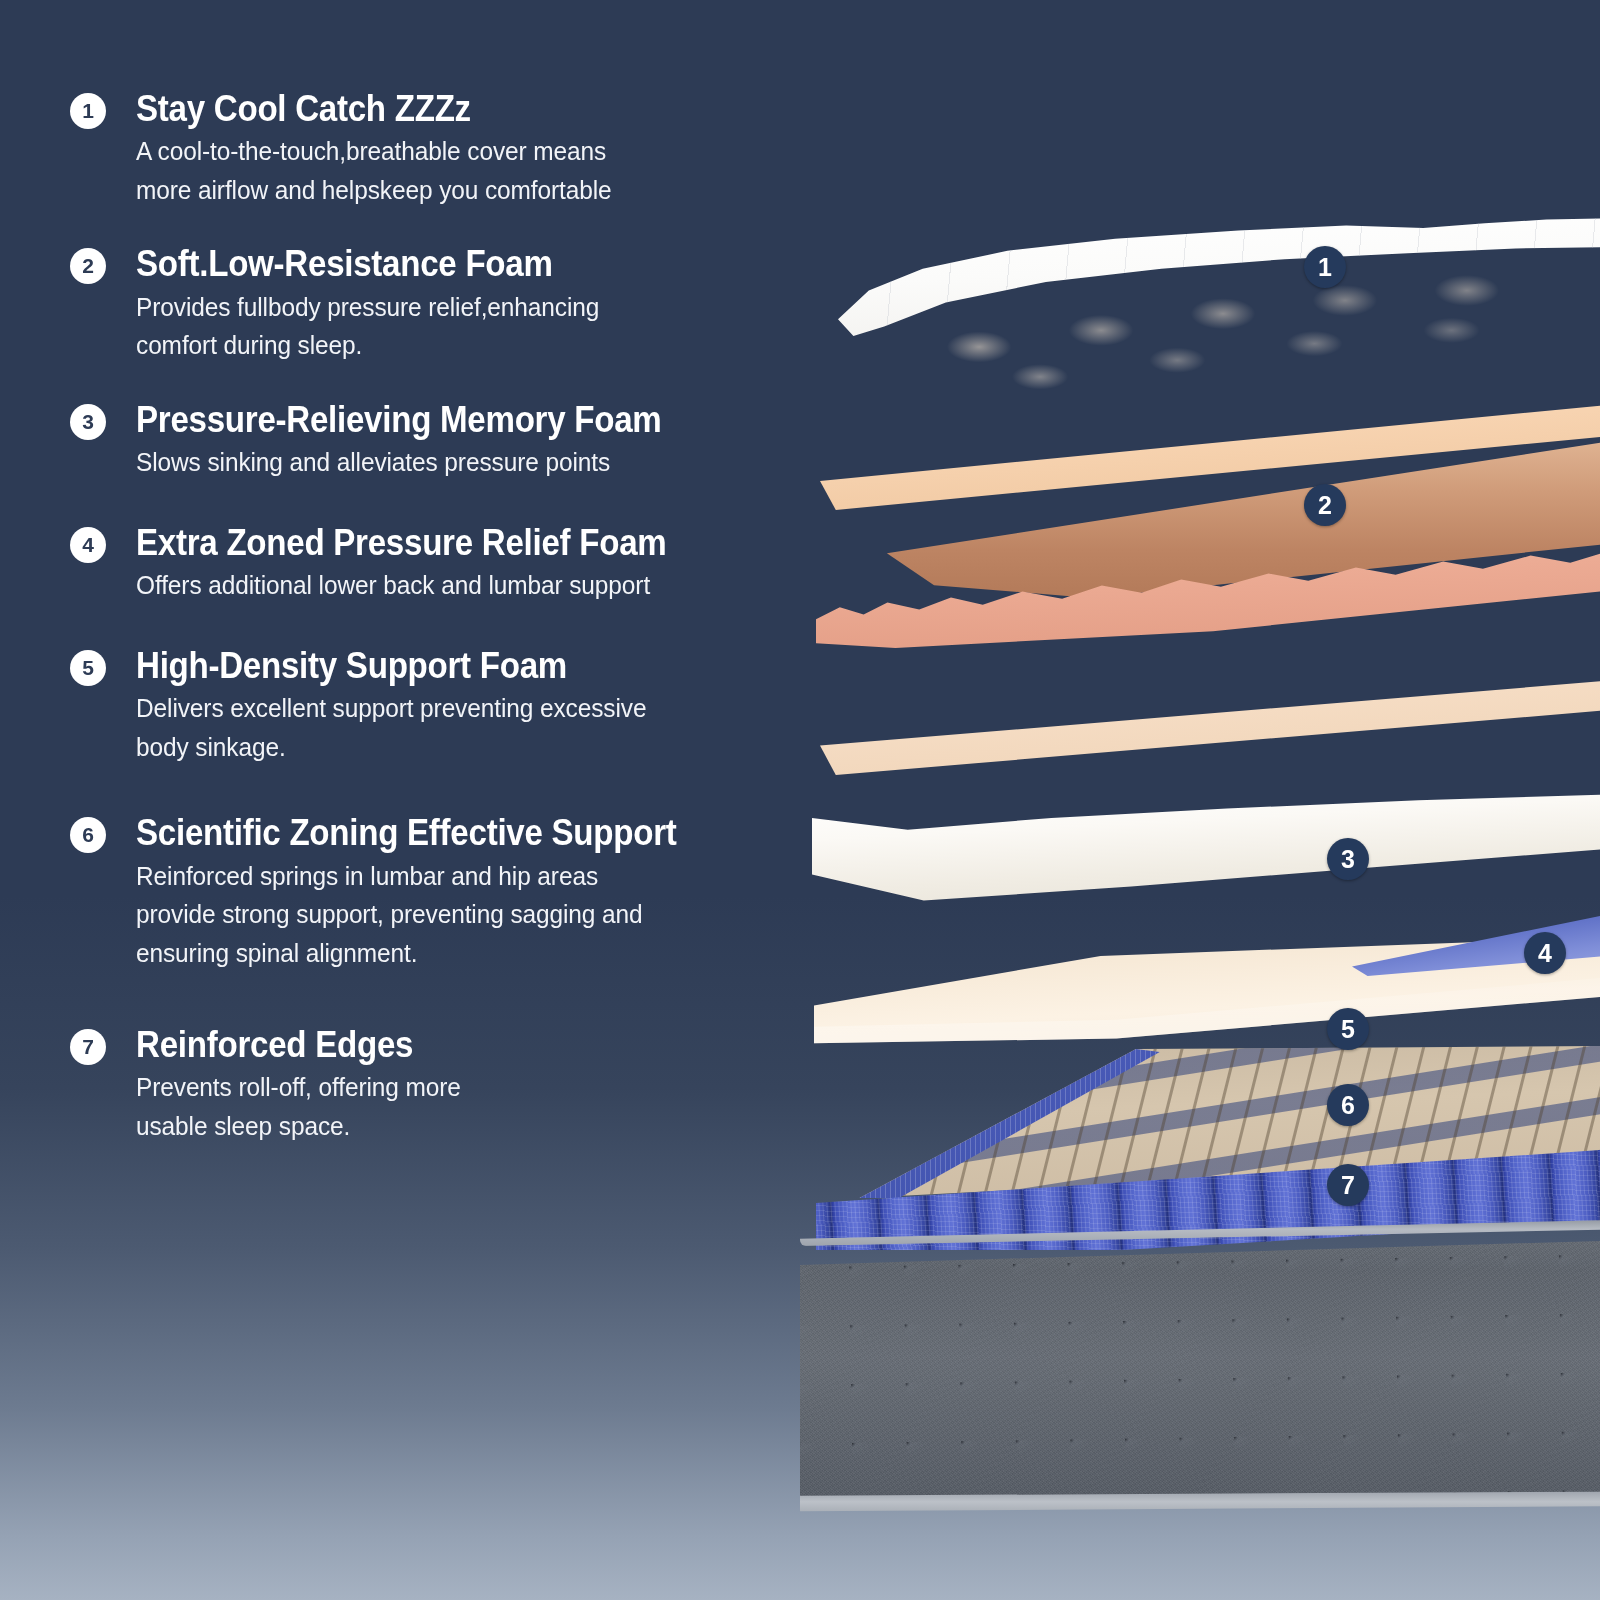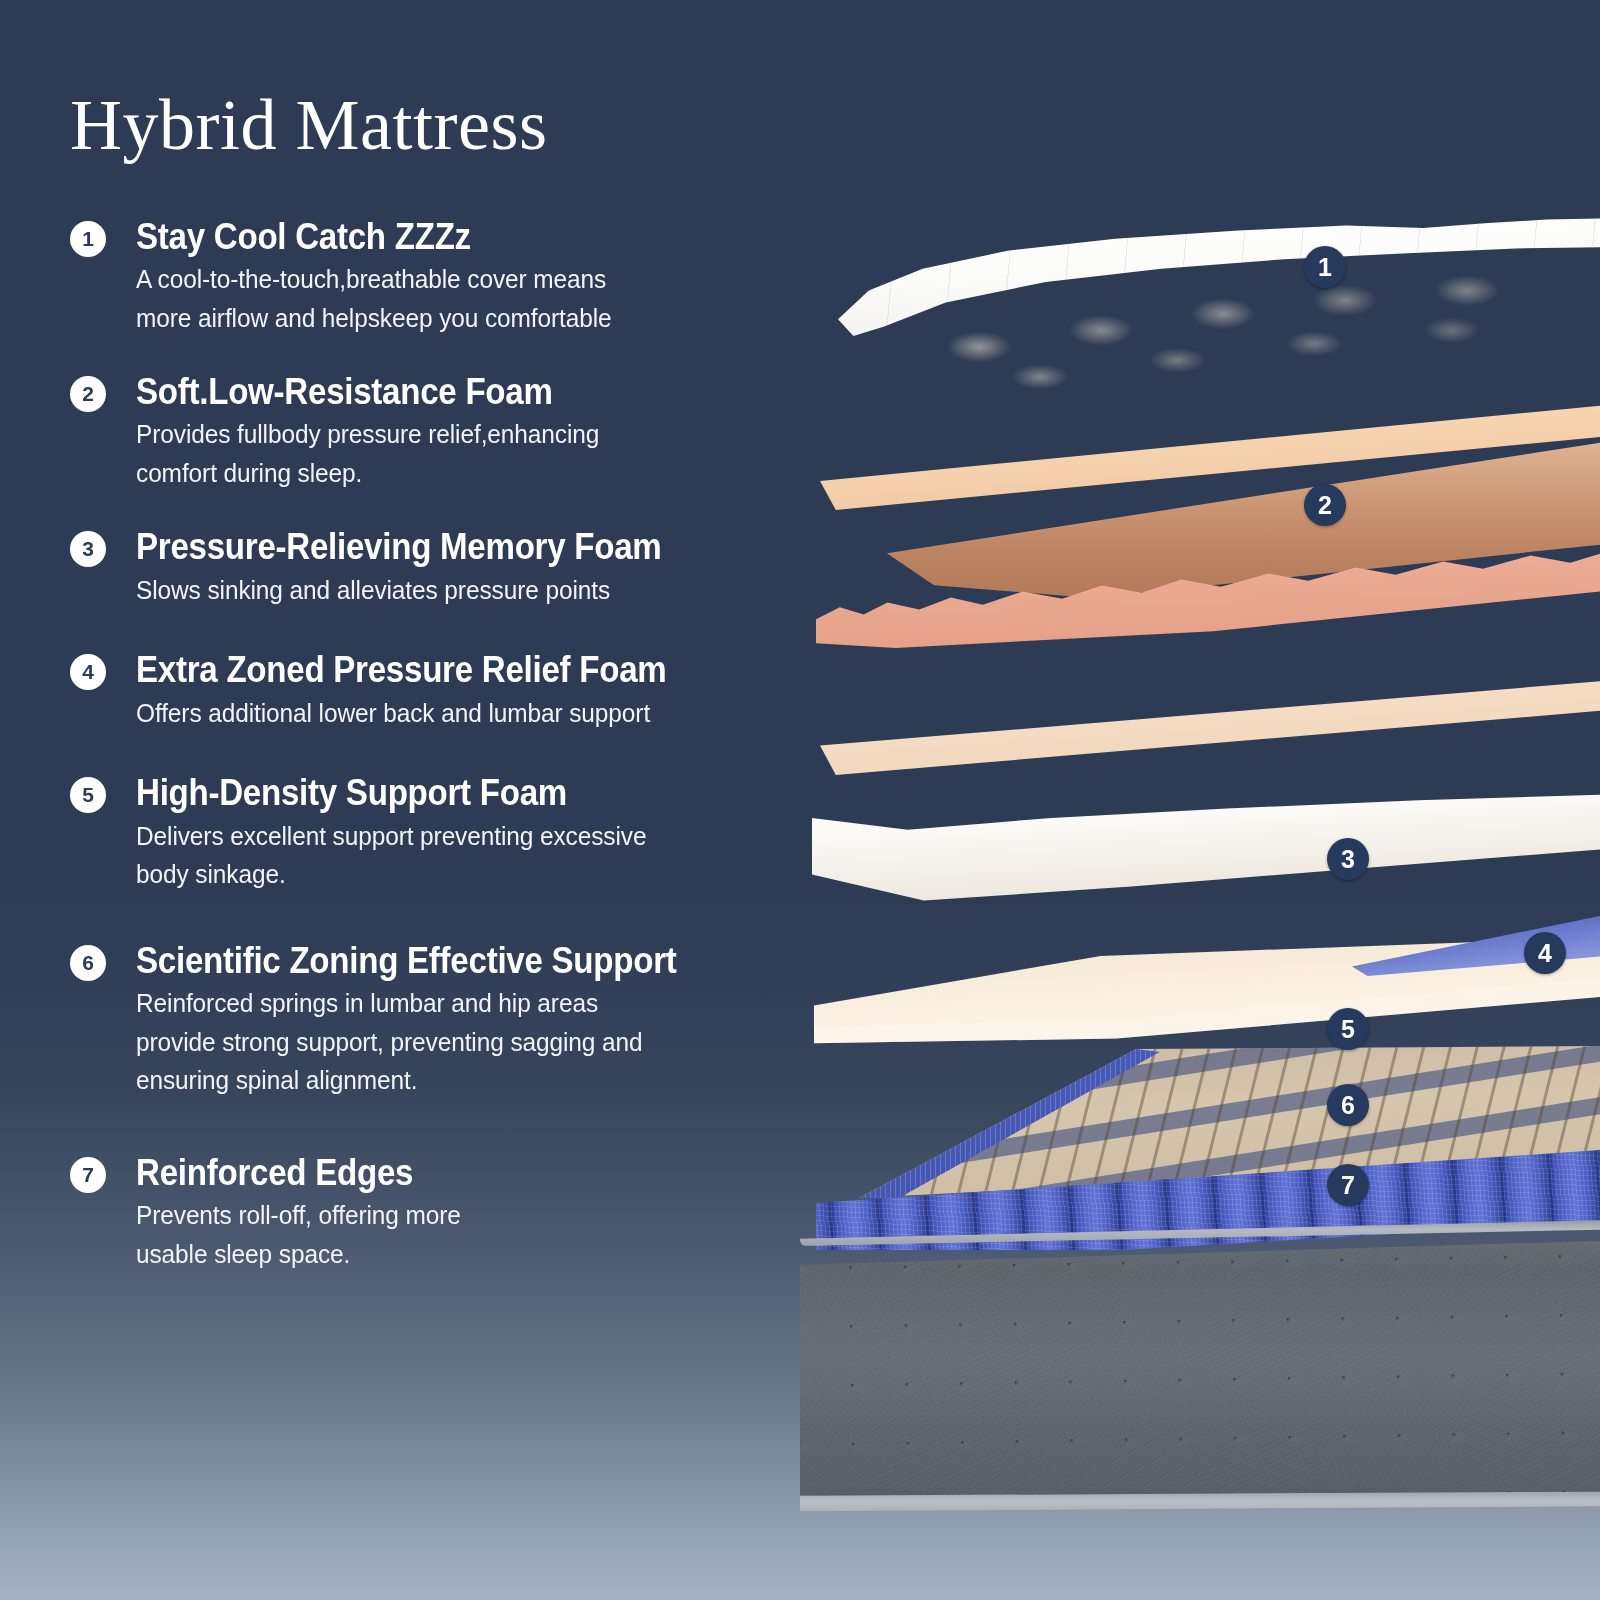--- a/index.html
+++ b/index.html
@@ -379,21 +379,20 @@
     box-shadow: 0 1px 3px rgba(0,0,0,0.35);
   }
 </style>
 </head>
 <body>
 
 <div id="stage">
 
   <div id="left-col">
 
-    <h1 id="page-title">Hybrid Mattress</h1>
 
     <div class="feature f1">
       <div class="feature-badge">1</div>
       <div class="feature-title">Stay Cool Catch ZZZz</div>
       <div class="feature-desc">
         <div>A cool-to-the-touch,breathable cover means</div>
         <div>more airflow and helpskeep you comfortable</div>
       </div>
     </div>
 

